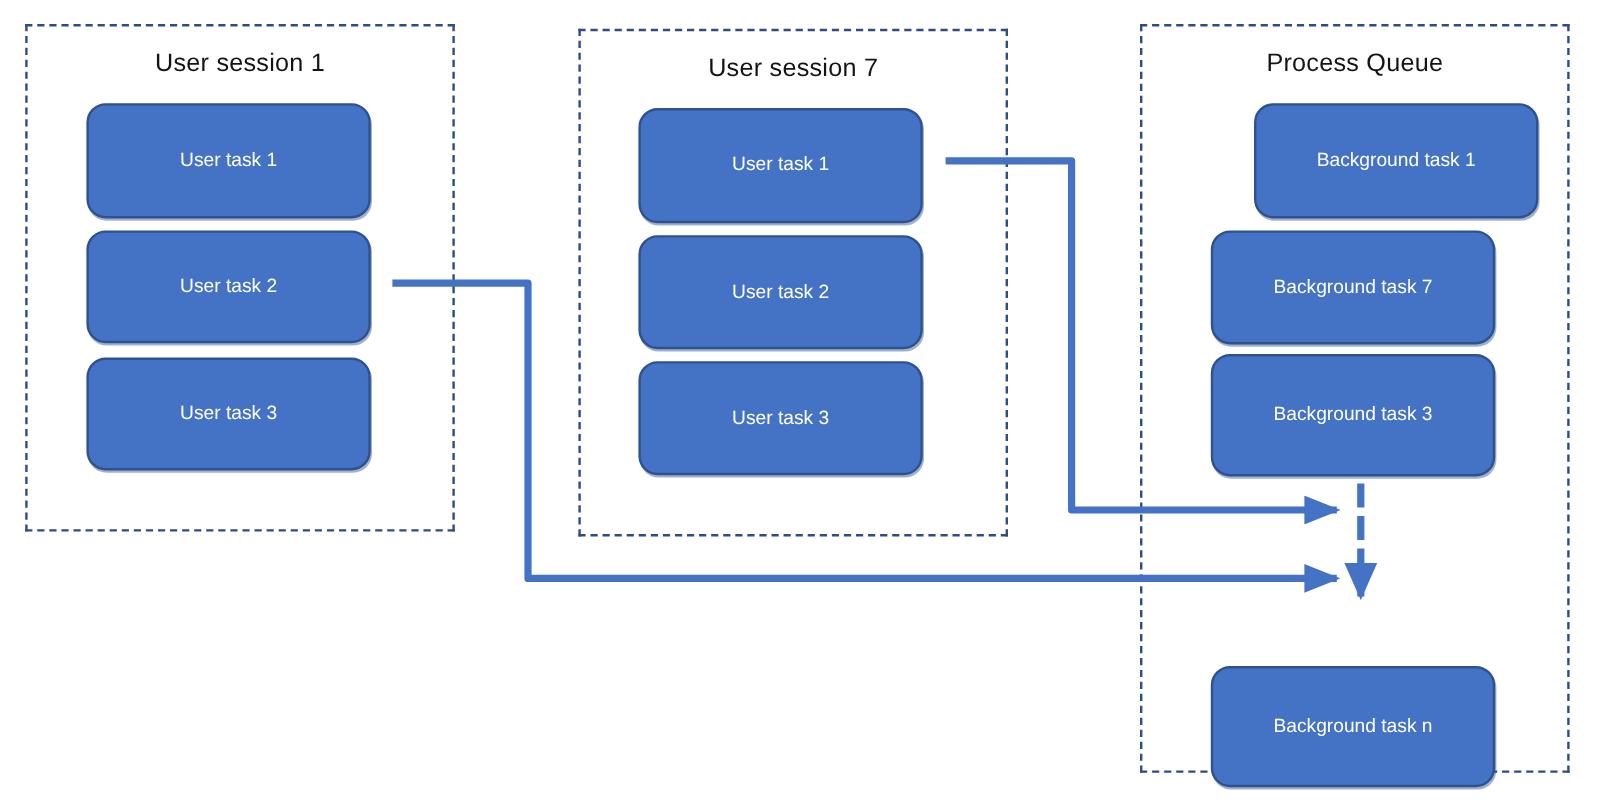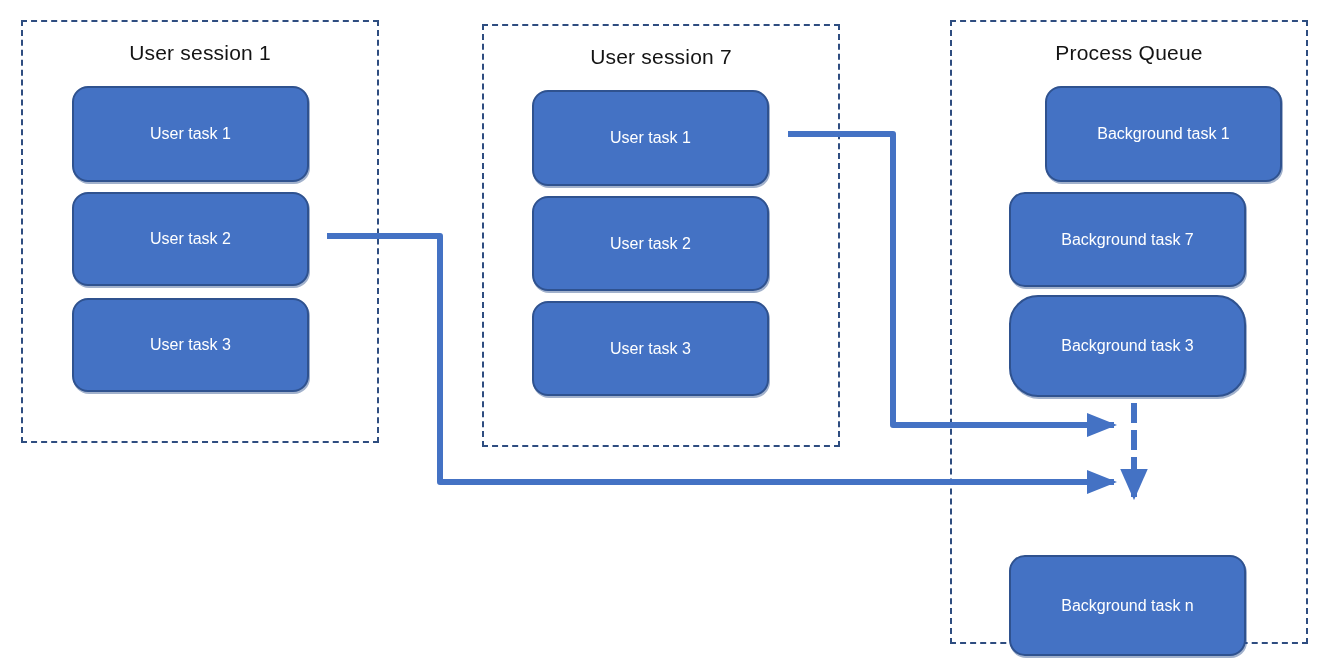--- a/index.html
+++ b/index.html
@@ -57,21 +57,21 @@
   .c-session1 .t1{left:49px;top:64px;height:96px;}
   .c-session1 .t2{left:49px;top:170px;height:94px;}
   .c-session1 .t3{left:49px;top:276px;height:94px;}
   
   .c-session2 .t1{left:48px;top:64px;height:96px;}
   .c-session2 .t2{left:48px;top:170px;height:95px;}
   .c-session2 .t3{left:48px;top:275px;height:95px;}
   
   .c-queue .t1{left:57px;top:64px;height:96px;margin-left:36px;}
   .c-queue .t2{left:57px;top:170px;height:95px;}
-  .c-queue .t3{left:57px;top:273px;height:102px;border-radius:29px;}
+  .c-queue .t3{left:57px;top:273px;height:102px;}
   .c-queue .tn{left:57px;top:497px;height:101px;margin-top:36px;}
   .overlay{
     position:absolute;
     left:0;top:0;
     width:1337px;height:670px;
     z-index:5;
     pointer-events:none;
   }
   .overlay path{
     fill:none;

